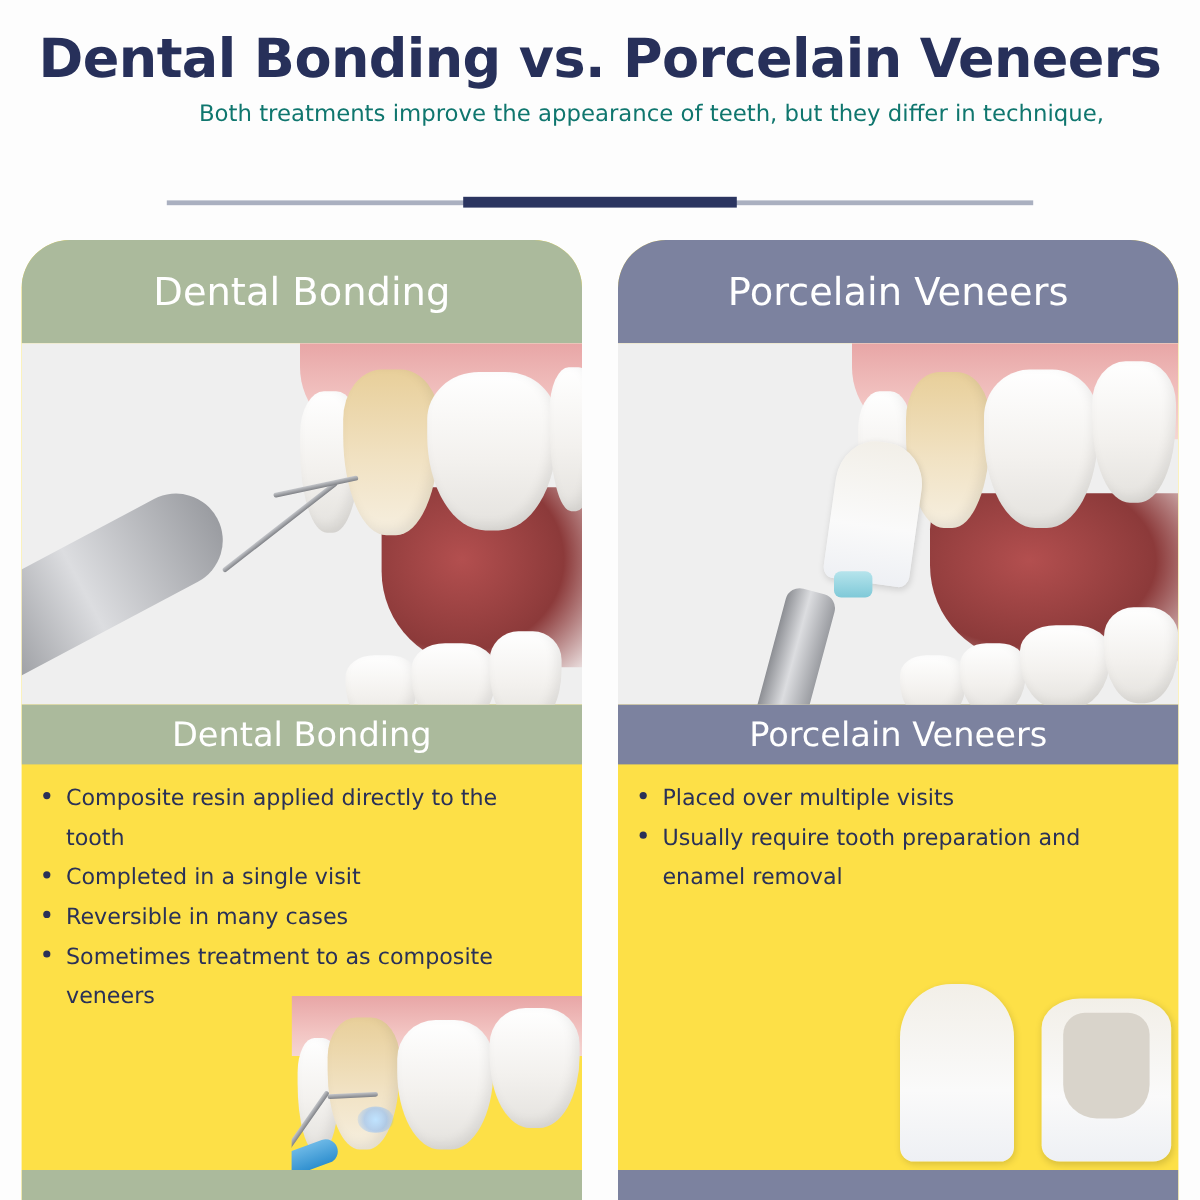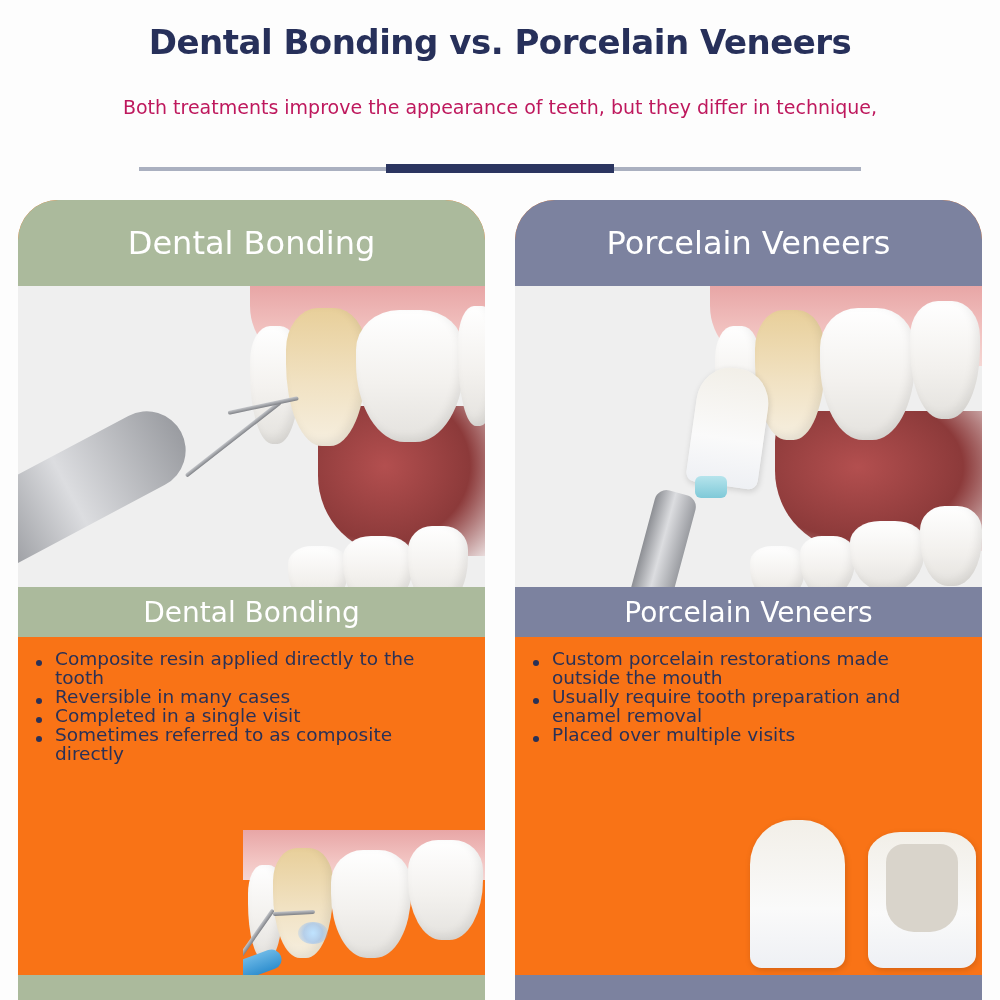--- a/index.html
+++ b/index.html
@@ -1,53 +1,53 @@
 <!DOCTYPE html>
 <html><head>
 <meta charset="utf-8">
 <style>
   * { box-sizing: border-box; margin: 0; padding: 0; }
   html, body { width: 1000px; height: 1000px; overflow: hidden; background: #fdfdfd; }
   body { font-family: "DejaVu Sans", "Liberation Sans", sans-serif; color: #27305a; position: relative; }
 
   .title {
     position: absolute; left: 0; top: 22px; width: 1000px; text-align: center;
-    font-size: 34px; font-weight: bold; color: #27305a; letter-spacing: -0.5px;
+    font-size: 45px; font-weight: bold; color: #27305a; letter-spacing: -0.5px;
   }
   .subtitle {
-    position: absolute; left: 80px; top: 92px; width: 840px; text-align: center;
-    font-size: 19px; line-height: 30px; color: #be185d;
+    position: absolute; left: 80px; top: 80px; width: 840px; text-align: right;
+    font-size: 19px; line-height: 30px; color: #0f766e;
   }
   .divider-line { position: absolute; left: 139px; top: 167px; width: 722px; height: 4px; background: #aab0c0; }
   .divider-bar  { position: absolute; left: 386px; top: 164px; width: 228px; height: 9px; background: #2b3560; }
 
   .card {
     position: absolute; top: 200px; width: 467px; height: 800px;
-    background: #f97316; border-radius: 40px 40px 0 0; overflow: hidden;
+    background: #fde047; border-radius: 40px 40px 0 0; overflow: hidden;
   }
   .card.left  { left: 18px; }
   .card.right { left: 515px; }
 
   .card-header {
     height: 86px; display: flex; align-items: center; justify-content: center;
     color: #ffffff; font-size: 32px; font-weight: normal;
   }
   .left .card-header, .left .sub-header, .left .bottom-band { background: #abba9c; }
   .right .card-header, .right .sub-header, .right .bottom-band { background: #7c829f; }
 
   .hero { position: relative; height: 301px; background: #efefef; overflow: hidden; }
 
   .sub-header {
     height: 50px; display: flex; align-items: center; justify-content: center;
     color: #ffffff; font-size: 28px;
   }
 
   .bullets { list-style: none; padding: 12px 20px 0 16px; }
   .bullets li {
-    position: relative; padding-left: 21px; font-size: 18.5px; line-height: 19px; color: #2a3157;
+    position: relative; padding-left: 21px; font-size: 18.5px; line-height: 33px; color: #2a3157;
   }
   .bullets li::before {
     content: ""; position: absolute; left: 2px; top: 11px; width: 6px; height: 6px;
     border-radius: 50%; background: #2a3157;
   }
   .right .bullets { padding-left: 16px; }
 
   .bottom-band { position: absolute; left: 0; top: 775px; width: 100%; height: 25px; }
 
   
@@ -87,23 +87,23 @@
     <div class="tooth" style="left:390px; top:240px; width:60px; height:80px;"></div>
     <div class="wire" style="left:168px; top:188px; width:120px; transform:rotate(-38deg);"></div>
     <div class="wire" style="left:210px; top:125px; width:72px; transform:rotate(-12deg);"></div>
     <div class="instrument" style="left:-40px; top:215px; width:230px; height:78px; border-radius:10px 40px 40px 10px; transform:rotate(-28deg); transform-origin:left center;"></div>
   </div>
 
   <div class="sub-header">Dental Bonding</div>
 
   <ul class="bullets">
     <li>Composite resin applied directly to the tooth</li>
+    <li>Completed in a single visit</li>
     <li>Reversible in many cases</li>
-    <li>Completed in a single visit</li>
-    <li>Sometimes referred to as composite directly</li>
+    <li>Sometimes treatment to as composite veneers</li>
   </ul>
 
   <div style="position:absolute; left:225px; top:630px; width:242px; height:145px; overflow:hidden;">
     <div class="gum" style="left:0; top:0; width:242px; height:50px;"></div>
     <div class="tooth" style="left:5px; top:35px; width:35px; height:95px;"></div>
     <div class="tooth yellow" style="left:30px; top:18px; width:60px; height:110px;"></div>
     <div class="tooth" style="left:88px; top:20px; width:80px; height:108px;"></div>
     <div class="tooth" style="left:165px; top:10px; width:75px; height:100px;"></div>
     <div style="position:absolute; left:55px; top:92px; width:30px; height:22px; border-radius:50%; background:radial-gradient(circle,#bfe3ff 0%, rgba(120,180,255,0.5) 50%, rgba(255,255,255,0) 100%);"></div>
     <div class="wire" style="left:-10px; top:135px; width:70px; transform:rotate(-55deg);"></div>
@@ -129,23 +129,22 @@
     <div class="tooth" style="left:335px; top:235px; width:75px; height:70px;"></div>
     <div class="tooth" style="left:405px; top:220px; width:62px; height:80px;"></div>
     <div class="veneer-shell" style="left:178px; top:82px; width:72px; height:118px; transform:rotate(8deg);"></div>
     <div style="position:absolute; left:180px; top:190px; width:32px; height:22px; border-radius:6px; background:linear-gradient(180deg,#b6e4ec,#7fc9d8);"></div>
     <div class="instrument" style="left:128px; top:205px; width:42px; height:110px; border-radius:12px 12px 4px 4px; transform:rotate(15deg);"></div>
   </div>
 
   <div class="sub-header">Porcelain Veneers</div>
 
   <ul class="bullets">
-    <li>Custom porcelain restorations made outside the mouth</li>
+    <li>Placed over multiple visits</li>
     <li>Usually require tooth preparation and enamel removal</li>
-    <li>Placed over multiple visits</li>
   </ul>
 
   <div style="position:absolute; left:225px; top:618px; width:242px; height:157px;">
     <div class="veneer-shell" style="left:10px; top:2px; width:95px; height:148px;"></div>
     <div class="veneer-shell" style="left:128px; top:14px; width:108px; height:136px; border-radius:30% 30% 14% 14% / 18% 18% 10% 10%;">
       <div style="position:absolute; left:18px; top:12px; width:72px; height:88px; border-radius:18px 18px 28px 28px; background:#d9d4cb;"></div>
     </div>
   </div>
 
   <div class="bottom-band"></div>

